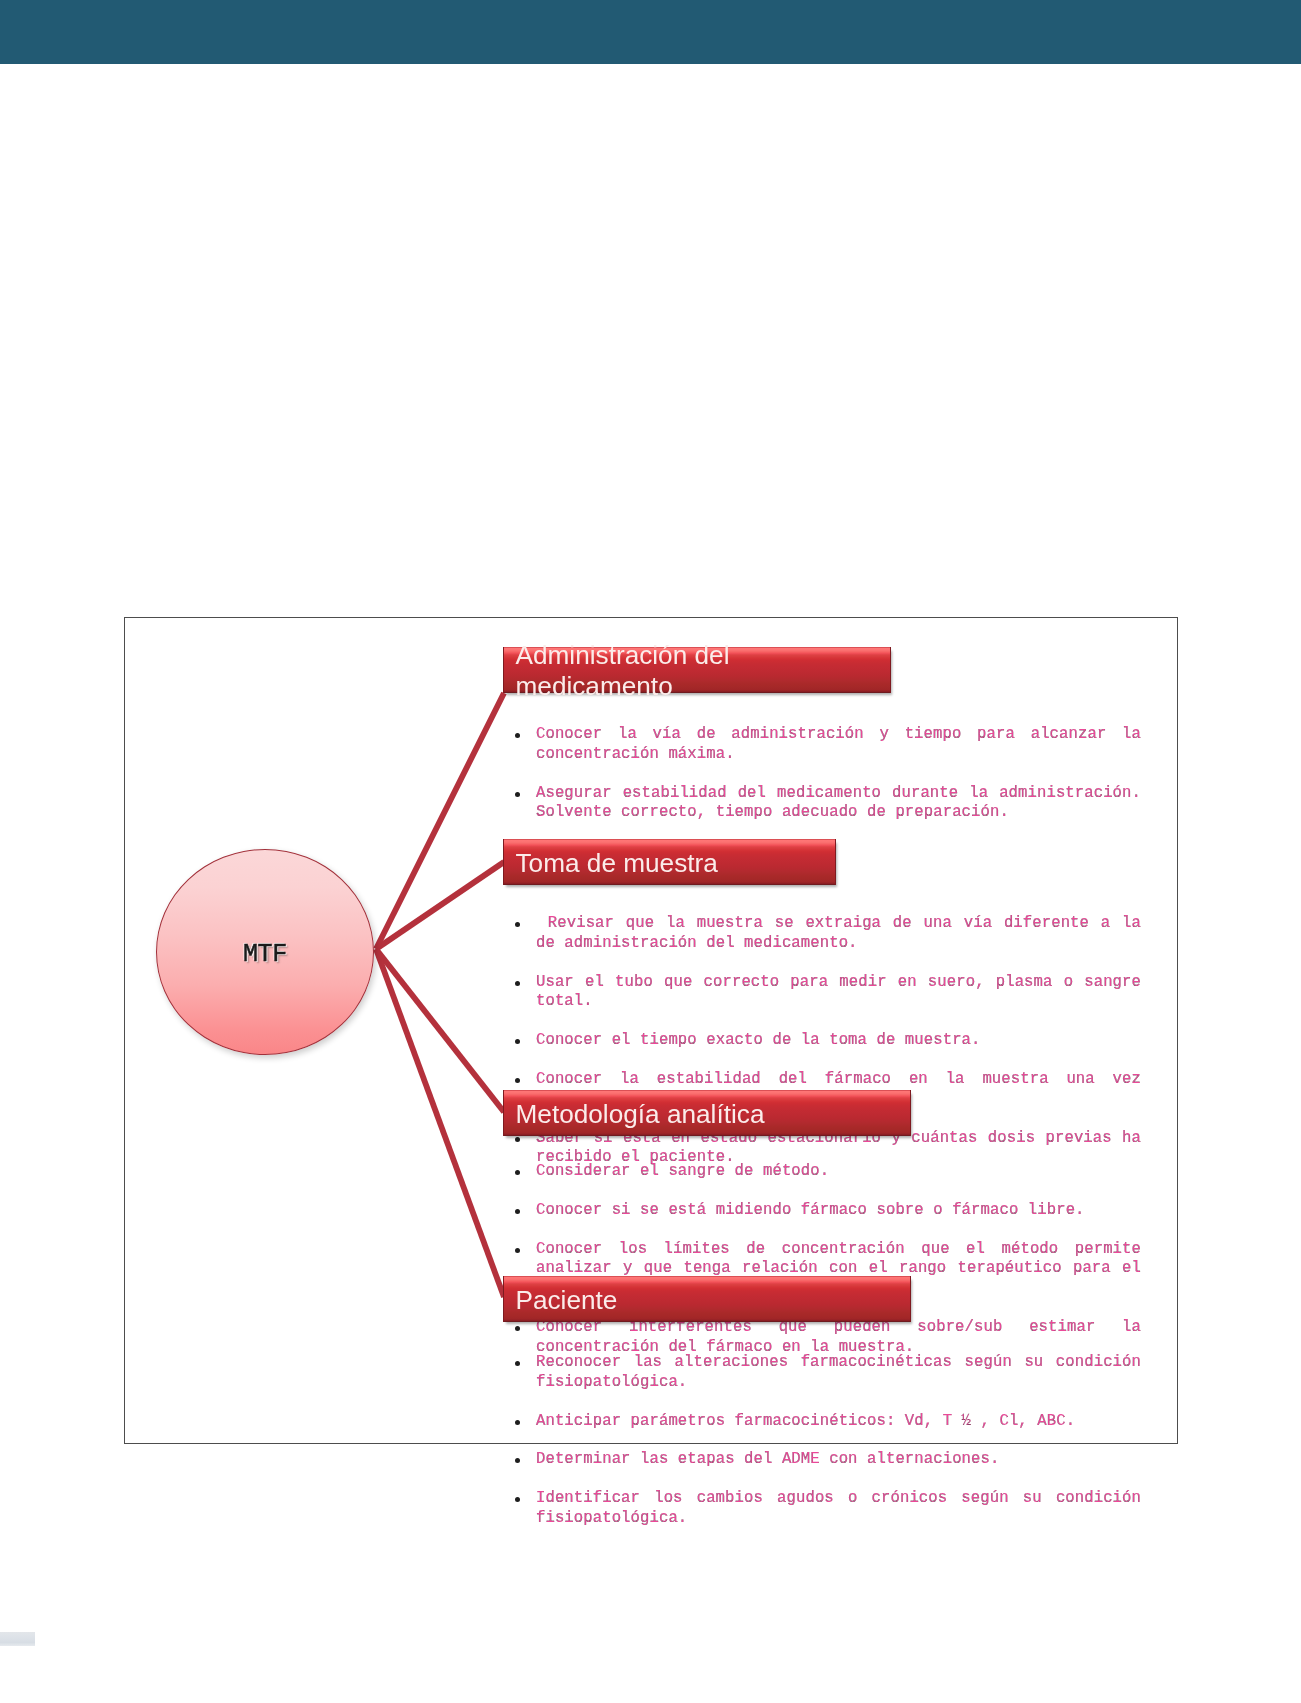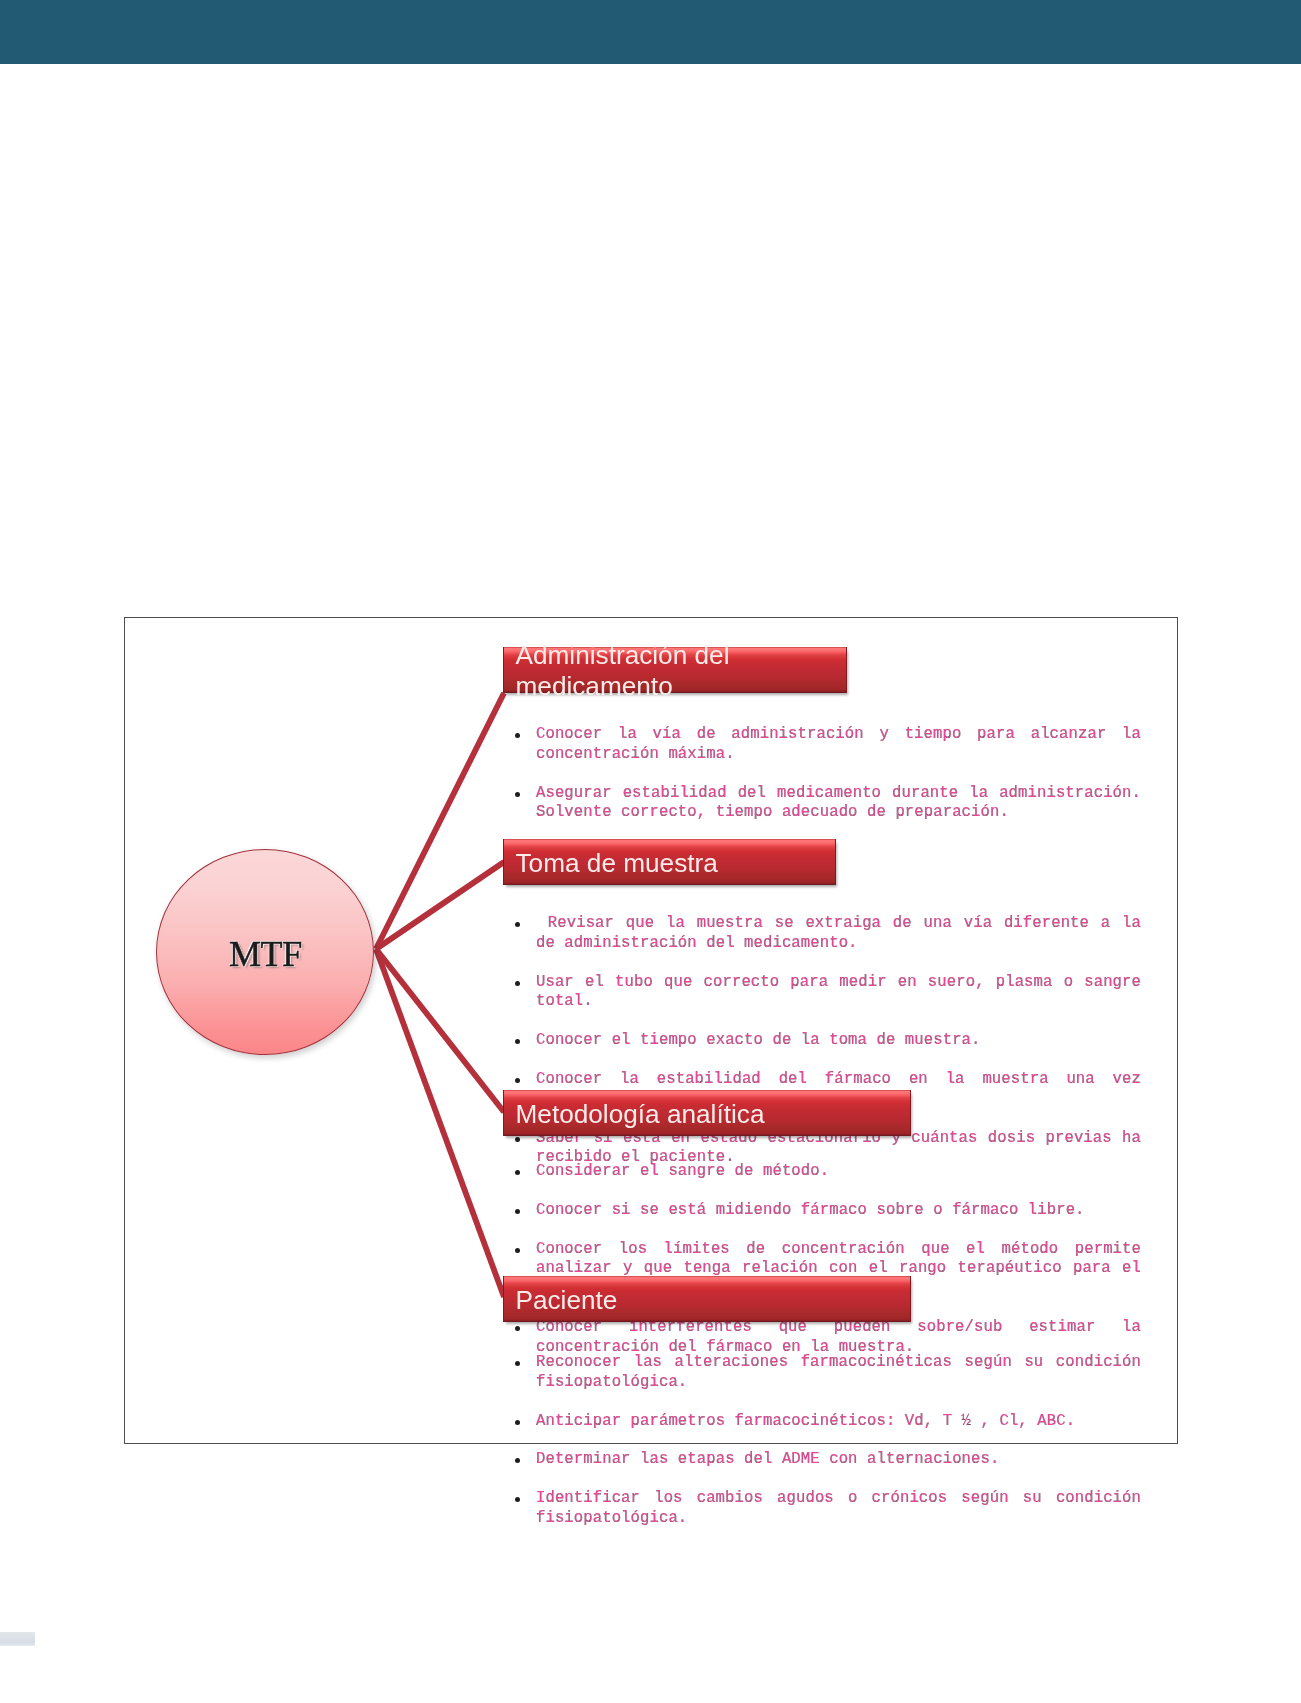--- a/index.html
+++ b/index.html
@@ -19,22 +19,22 @@
   
   .conn{position:absolute;left:124px;top:617px;width:1053px;height:826px;}
 
   
   .node{position:absolute;left:156px;top:849px;width:218px;height:206px;
         border-radius:50%;
         background:linear-gradient(180deg,#fbd7d8 0%,#fbd2d3 18%,#fbc2c3 42%,#fbaeaf 66%,#fb9193 88%,#fa8688 100%);
         border:1.3px solid #a2303a;box-sizing:border-box;
         box-shadow:2px 3px 6px rgba(0,0,0,0.20);
         display:flex;align-items:center;justify-content:center;}
-  .node-label{font-size:36px;letter-spacing:-0.4px;color:#1b1b1b;
-              font-family:Liberation Serif, serif;position:relative;top:2px;
+  .node-label{font-size:25px;letter-spacing:-0.4px;color:#1b1b1b;
+              font-family:Liberation Mono, monospace;position:relative;top:2px;
               -webkit-font-smoothing:antialiased;will-change:transform;
               -webkit-text-stroke:0.5px #1b1b1b;
               text-shadow:
                 -1px -1px 0.8px rgba(255,255,255,0.92),
                  1.2px 1.2px 0.8px rgba(255,255,255,0.85),
                  2.4px 2.4px 1.8px rgba(90,70,70,0.45);}
 
   
   .bar{position:absolute;height:46px;box-sizing:border-box;
        background:linear-gradient(180deg,
@@ -78,21 +78,21 @@
     <line x1="252" y1="332" x2="380" y2="245"></line>
     <line x1="252" y1="332" x2="380" y2="495"></line>
     <line x1="252" y1="332" x2="380" y2="680"></line>
   </g>
 </svg>
 
 <div class="node">
   <span class="node-label">MTF</span>
 </div>
 
-<div class="bar" style="left:503px;top:647px;width:344px;">
+<div class="bar" style="left:503px;top:647px;width:388px;">
   <span class="bar-title">Administración del medicamento</span>
 </div>
 <div class="blk" style="left:503px;top:706px;width:638px;">
   <div class="li"><span class="dot"></span><span>Conocer la vía de administración y tiempo para alcanzar la concentración máxima.</span></div>
   <div class="li"><span class="dot"></span><span>Asegurar estabilidad del medicamento durante la administración. Solvente correcto, tiempo adecuado de preparación.</span></div>
   <div class="li"><span class="dot"></span></div>
 </div>
 
 <div class="bar" style="left:503px;top:839px;width:333px;">
   <span class="bar-title">Toma de muestra</span>

